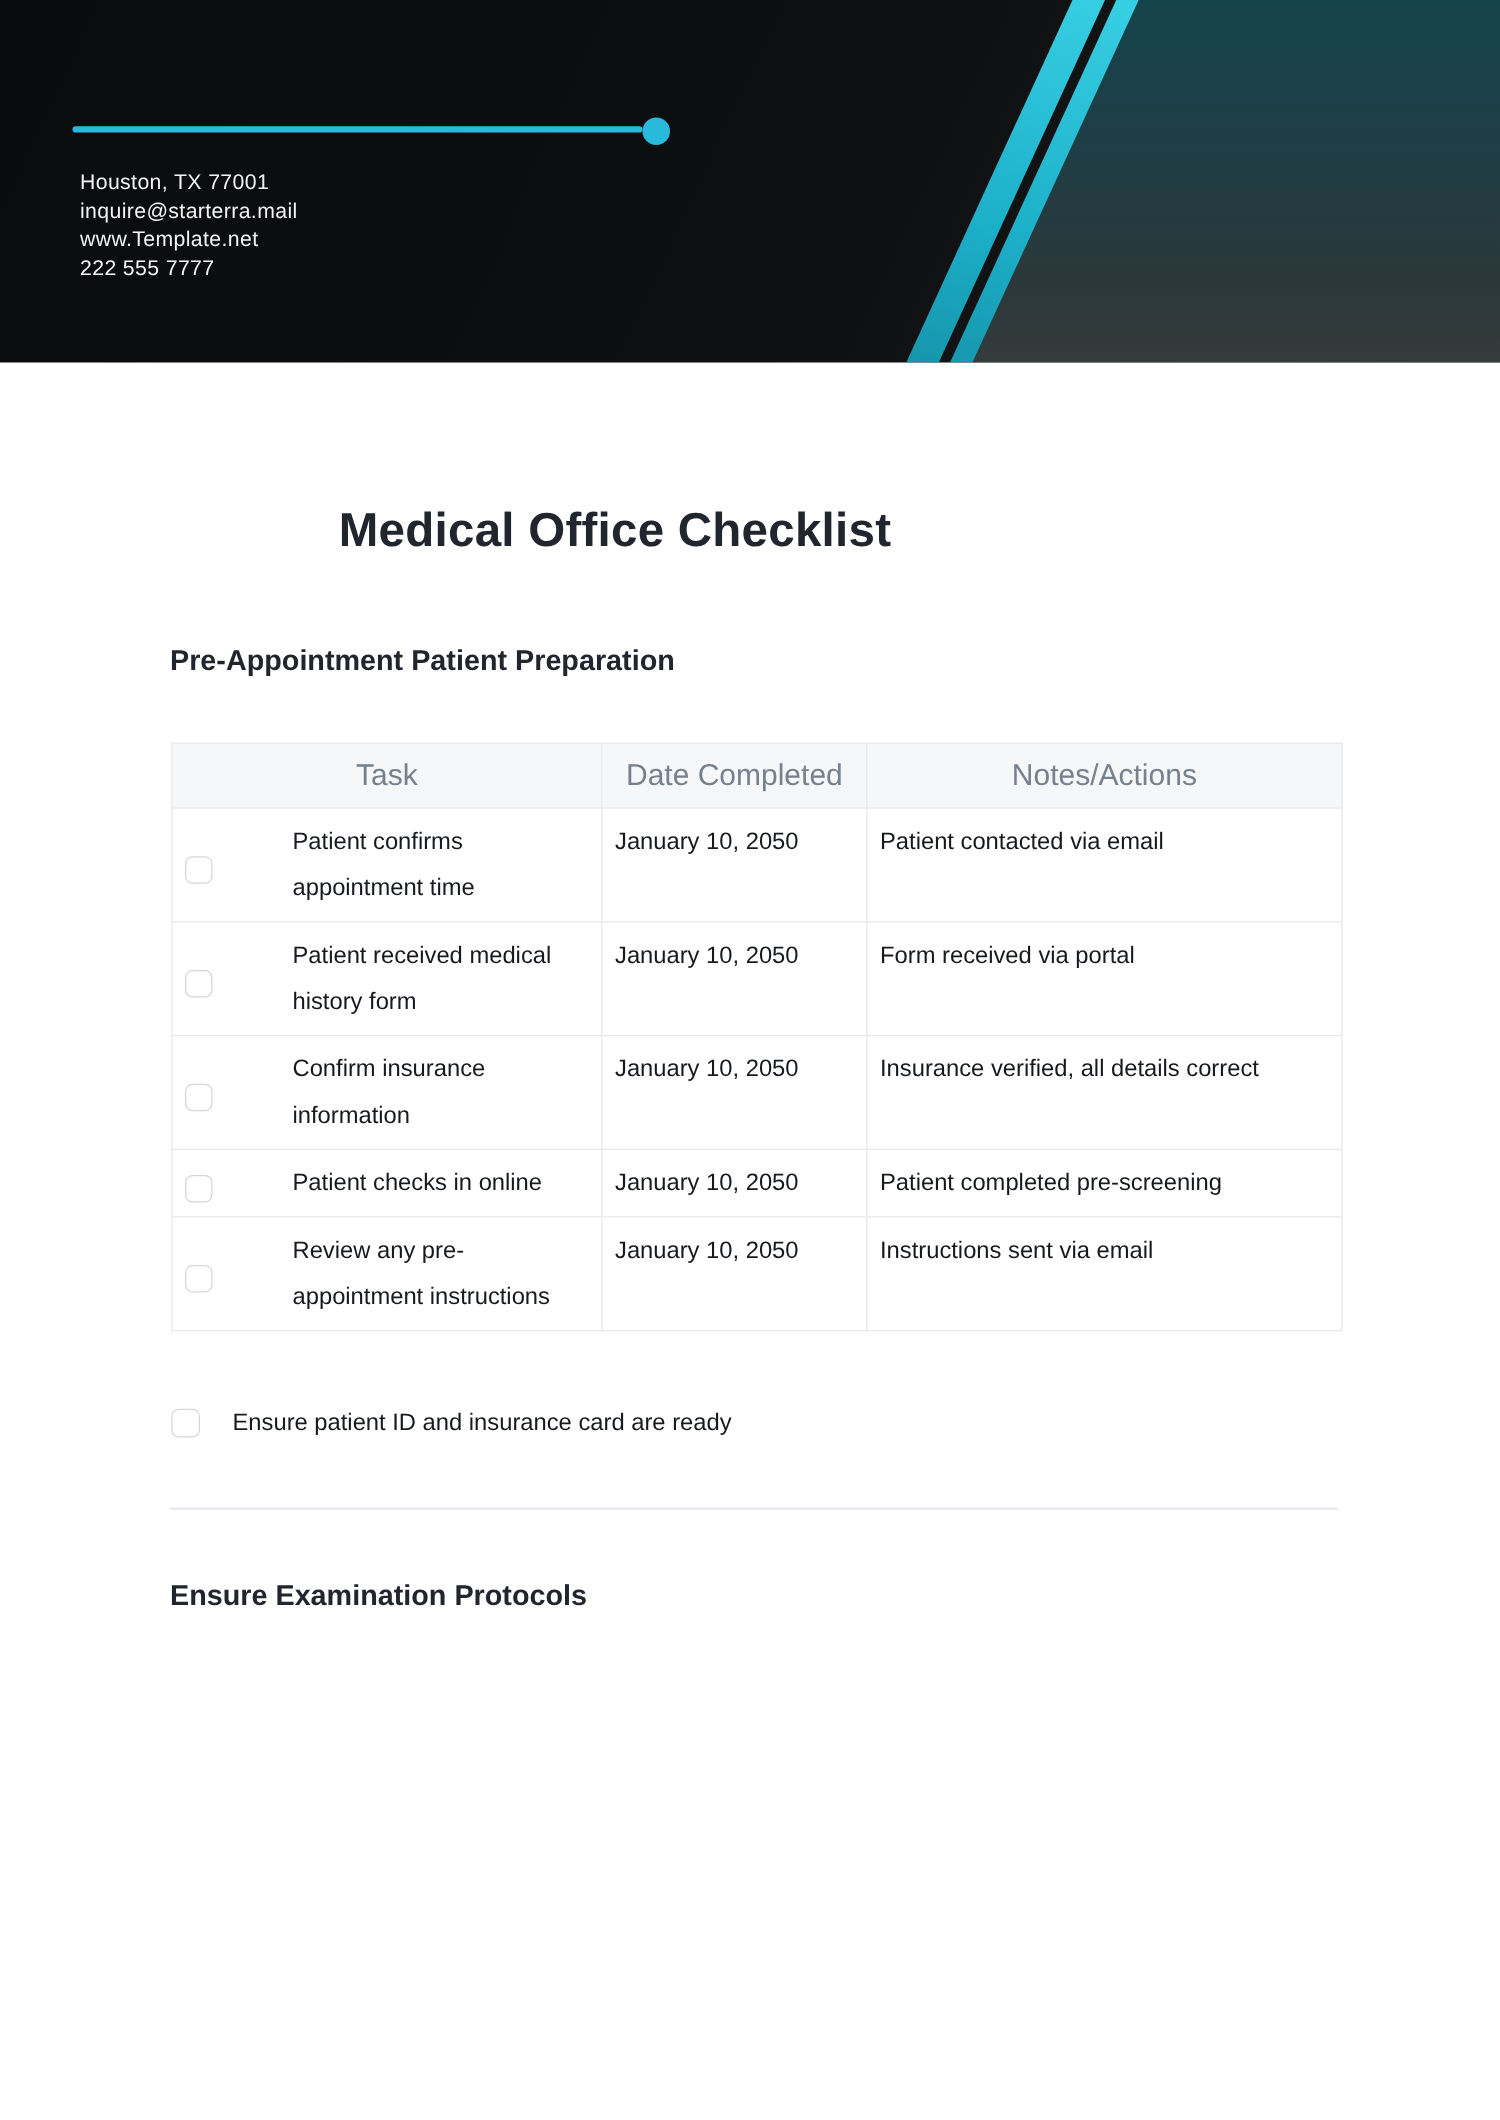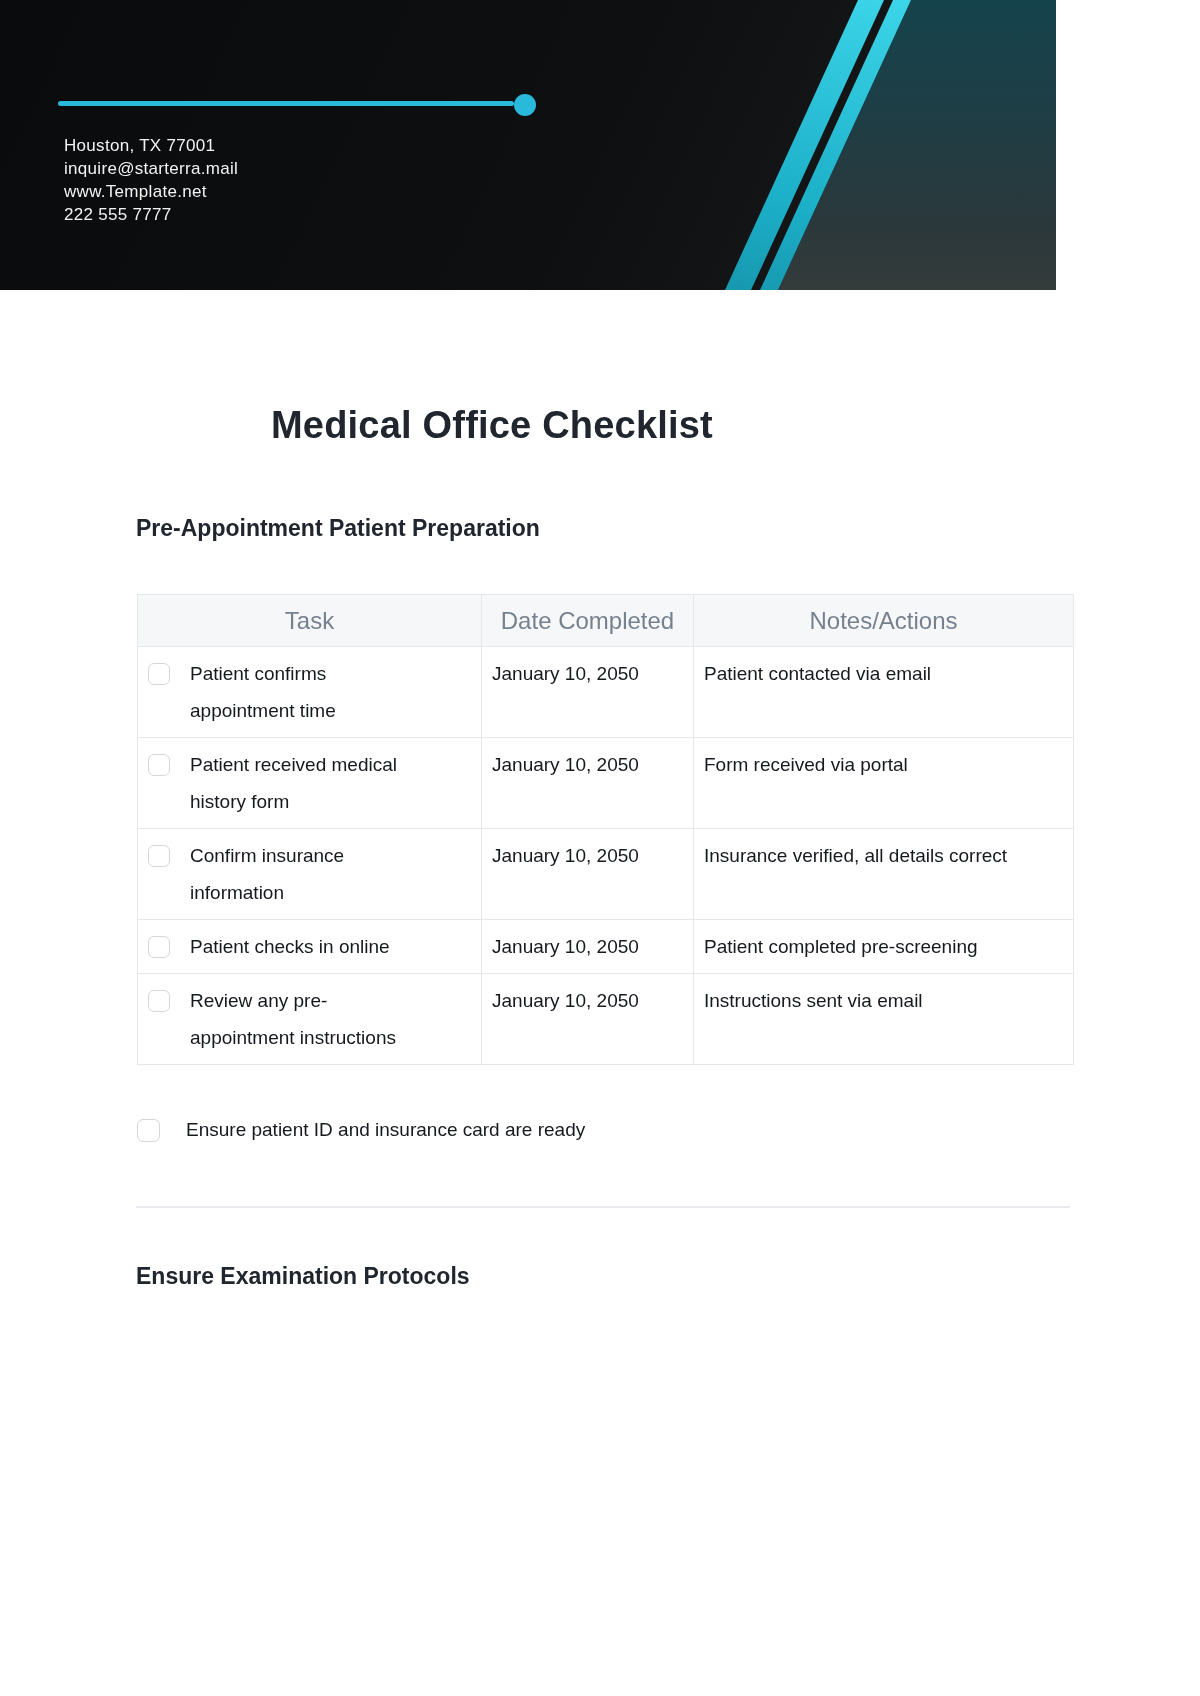--- a/index.html
+++ b/index.html
@@ -1,20 +1,20 @@
 <!DOCTYPE html>
 <html><head>
 <meta charset="utf-8">
 <style>
   * { margin:0; padding:0; box-sizing:border-box; }
   html,body { width:1200px; height:1696px; background:#ffffff; overflow:hidden;
               font-family:"Liberation Sans", sans-serif; }
 
   
-  .hdr { position:relative; width:1056px; height:290px;
+  .hdr { position:relative; width:1200px; height:290px;
          background:linear-gradient(115deg,#0a0b0c 0%,#0e0f10 55%,#191c1d 100%);
          overflow:hidden; }
   .hdr-teal { position:absolute; inset:0;
          background:linear-gradient(180deg,#15434c 0%,#1e3e46 38%,#2b383b 78%,#343b3b 100%);
          clip-path:polygon(911px 0, 1200px 0, 1200px 290px, 778px 290px); }
   .stripe { position:absolute; inset:0;
          background:linear-gradient(195deg,#41dbee 0%,#1cafc8 48%,#0c6d80 100%); }
   .stripe1 { clip-path:polygon(858px 0, 884px 0, 751px 290px, 725px 290px); }
   .stripe2 { clip-path:polygon(893px 0, 911px 0, 778px 290px, 760px 290px); }
   .accent-line { position:absolute; left:58px; top:101px; width:456px; height:5px;
@@ -39,29 +39,29 @@
   table.task-table { margin:52px 0 0 137px; width:936px; border-collapse:collapse;
          table-layout:fixed; }
   .task-table th, .task-table td { border:1px solid #e6e7eb; vertical-align:top; }
   .task-table th { height:52px; background:#f6f7f9; color:#76818f;
          font-size:24px; font-weight:400; text-align:center; vertical-align:middle; }
   .task-table td { padding:8px 10px; font-size:19px; line-height:37px; color:#16191e; }
   .col-task  { width:344px; }
   .col-date  { width:212px; }
   .col-notes { width:380px; }
 
-  .task-flex { display:flex; align-items:flex-start; }
+  .task-flex { display:flex; align-items:center;gap:44px; }
   .cb { flex:none; width:22px; height:22px; border:1.5px solid #d3d6db;
         border-radius:6px; background:#ffffff; display:inline-block; }
   .task-flex .cb { margin:8px 20px 0 0; }
   .task-text  { max-width:235px; }
   .notes-text { max-width:330px; }
 
   .free-checklist { margin:54px 0 0 137px; }
-  .free-item { display:flex; align-items:flex-start; height:39px; }
+  .free-item { display:flex; align-items:center; height:39px; }
   .free-item .cb { width:23px; height:23px; }
   .free-item .free-label { margin-left:26px; font-size:19px; color:#16191e; }
 
   .divider { margin:48px 0 0 136px; width:934px; height:2px; background:#e9eaed; }
   .sec-heading-2 { margin:54px 0 0 136px; font-size:23px; line-height:28px;
          font-weight:700; color:#20252e; }
 </style>
 </head>
 <body>
 

